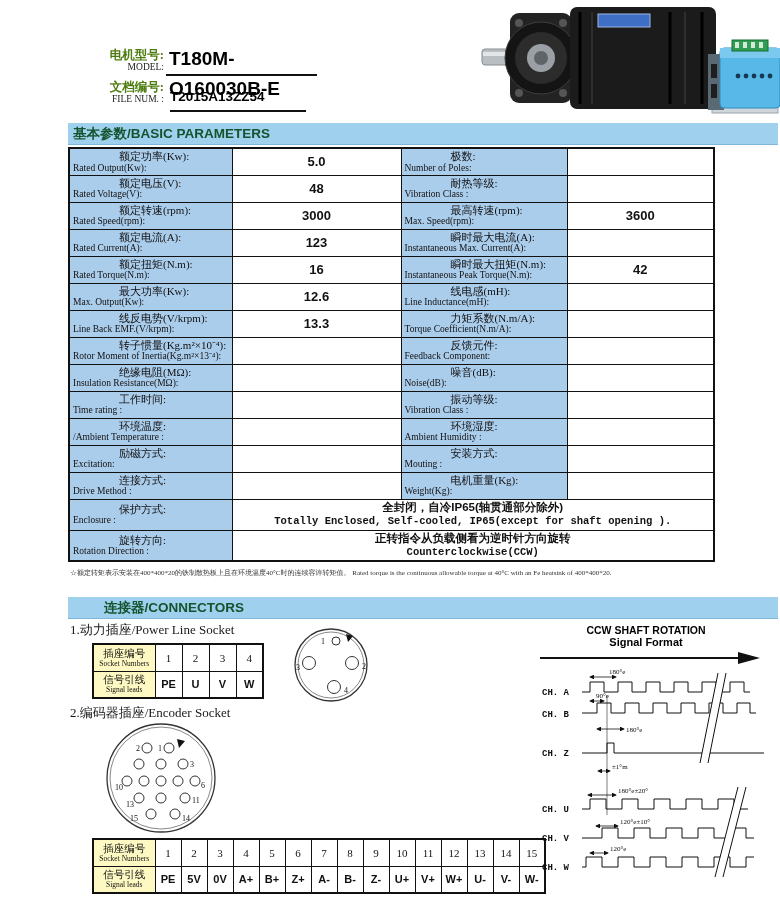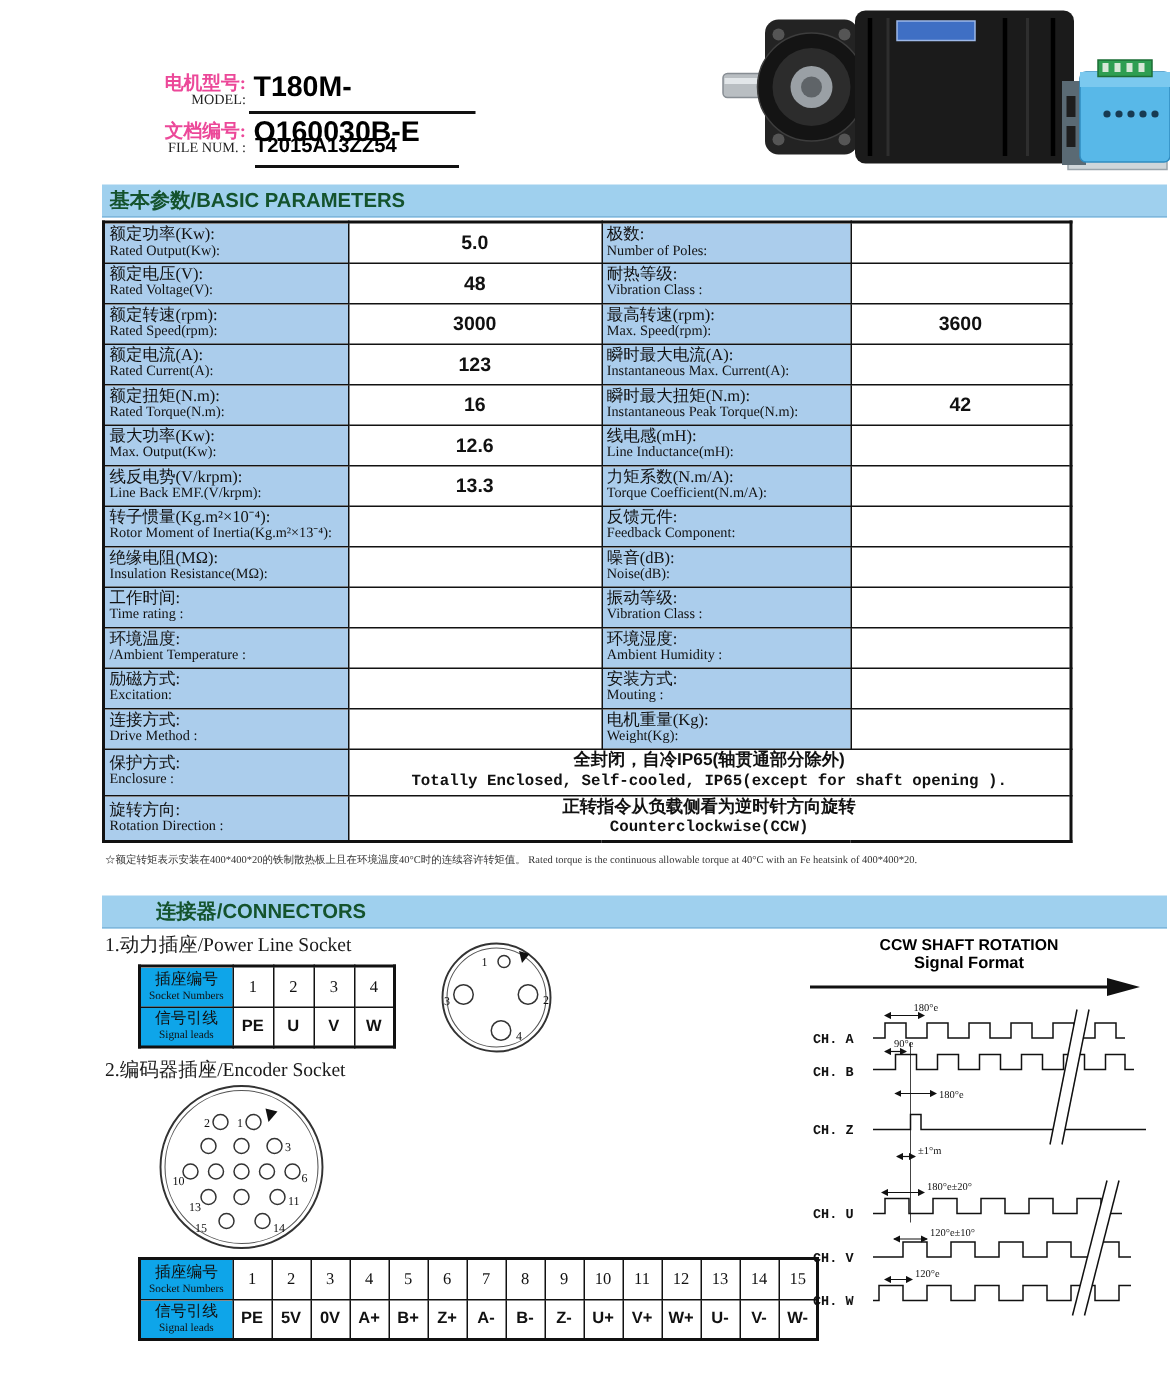--- a/index.html
+++ b/index.html
@@ -1,47 +1,47 @@
 <!DOCTYPE html>
 <html><head>
 <meta charset="utf-8">
 <style>
   html,body{margin:0;padding:0;background:#fff;}
   #page{position:relative;width:780px;height:921px;background:#ffffff;overflow:hidden;
         font-family:"Liberation Serif",serif;color:#111;}
   .abs{position:absolute;}
   
   .hdr-lbl{width:72px;text-align:right;line-height:1.15;}
-  .hdr-lbl .zh{font-size:12.5px;font-weight:bold;color:#ec4899;text-align:right;}
+  .hdr-lbl .zh{font-size:12.5px;font-weight:bold;color:#4d7c0f;text-align:right;}
   .hdr-lbl .en{font-size:9.5px;color:#222;}
   .hdr-val{border-bottom:2px solid #111;font-family:"Liberation Sans",sans-serif;
            font-weight:bold;color:#000;}
   
   .bar{left:68px;width:710px;height:22px;background:#9fd0ee;border-bottom:1px solid #7fb7dc;
        font-family:"Liberation Sans",sans-serif;font-weight:bold;font-size:13.5px;
        line-height:22px;padding-left:5px;box-sizing:border-box;color:#14532d;}
   
   table{border-collapse:collapse;table-layout:fixed;}
   .ptable{border:2px solid #111;}
   .ptable td{border:1px solid #111;padding:0 3px;overflow:hidden;}
   td.lbl{background:#abcdec;}
-  td.lbl .zh{font-size:11px;line-height:1.12;}
+  td.lbl .zh{font-size:11px;line-height:1.12;margin-left:46px;}
   td.lbl .en{font-size:9.5px;line-height:1.1;}
   td.val{text-align:center;font-family:"Liberation Sans",sans-serif;
          font-weight:bold;font-size:13px;background:#fff;}
   td.spanval{text-align:center;background:#fff;}
   .spanval .zh{font-family:"Liberation Sans",sans-serif;font-weight:bold;font-size:11.5px;line-height:1.3;}
   .spanval .en{font-family:"Liberation Mono",monospace;font-weight:bold;font-size:10.5px;line-height:1.25;}
   .foot{font-size:7px;color:#333;white-space:nowrap;}
   
   .subhead{font-size:13px;color:#1a1a1a;}
   
   .pintable{border:2px solid #111;}
   .pintable td{border:1px solid #111;text-align:center;padding:0;overflow:hidden;}
-  .pintable td.plabel{background:#0ea5e9;}
+  .pintable td.plabel{background:#fef9c3;}
   .plabel .zh{font-size:10.5px;line-height:1.15;}
   .plabel .en{font-size:7.5px;line-height:1.1;}
   .numcell{font-size:11px;}
   .leadcell{font-family:"Liberation Sans",sans-serif;font-weight:bold;font-size:11px;}
   
   .sigtitle{width:100%;text-align:center;font-family:"Liberation Sans",sans-serif;
             font-weight:bold;color:#000;}
   svg text{fill:#111;}
   .chlabel{font-family:"Liberation Mono",monospace;font-size:9px;font-weight:bold;}
   .ann{font-family:"Liberation Serif",serif;font-size:7px;}

